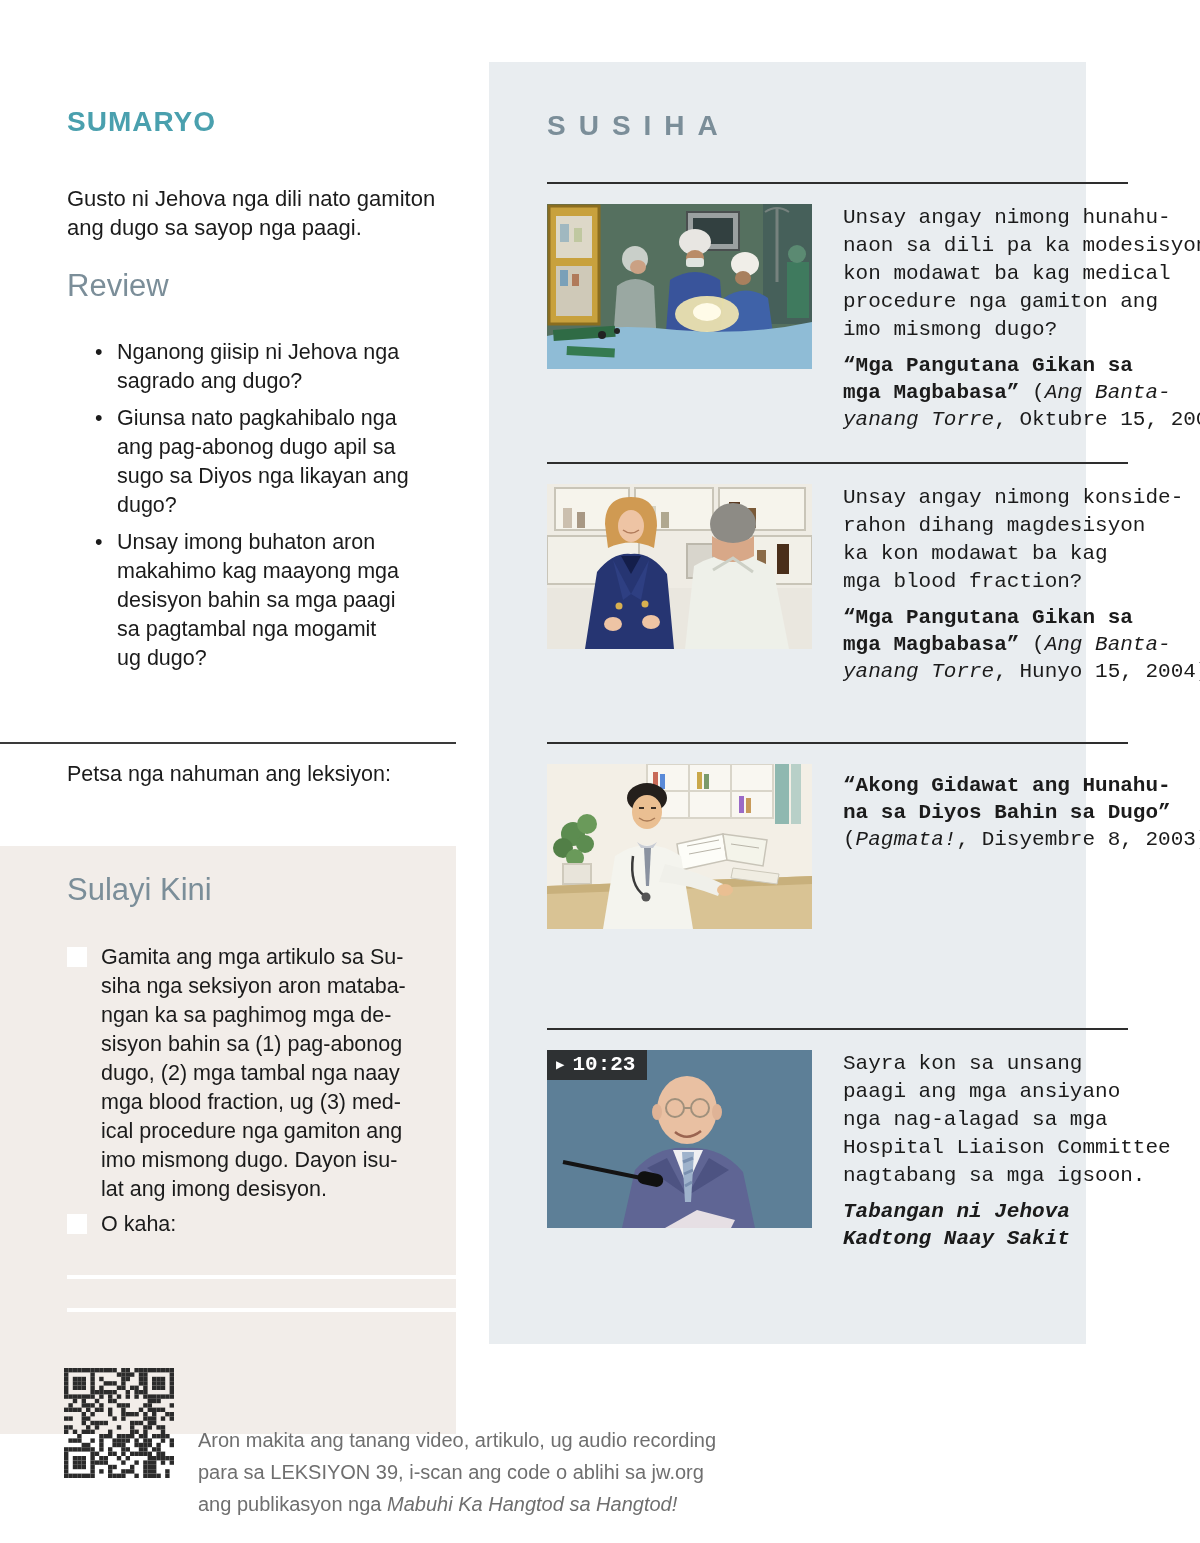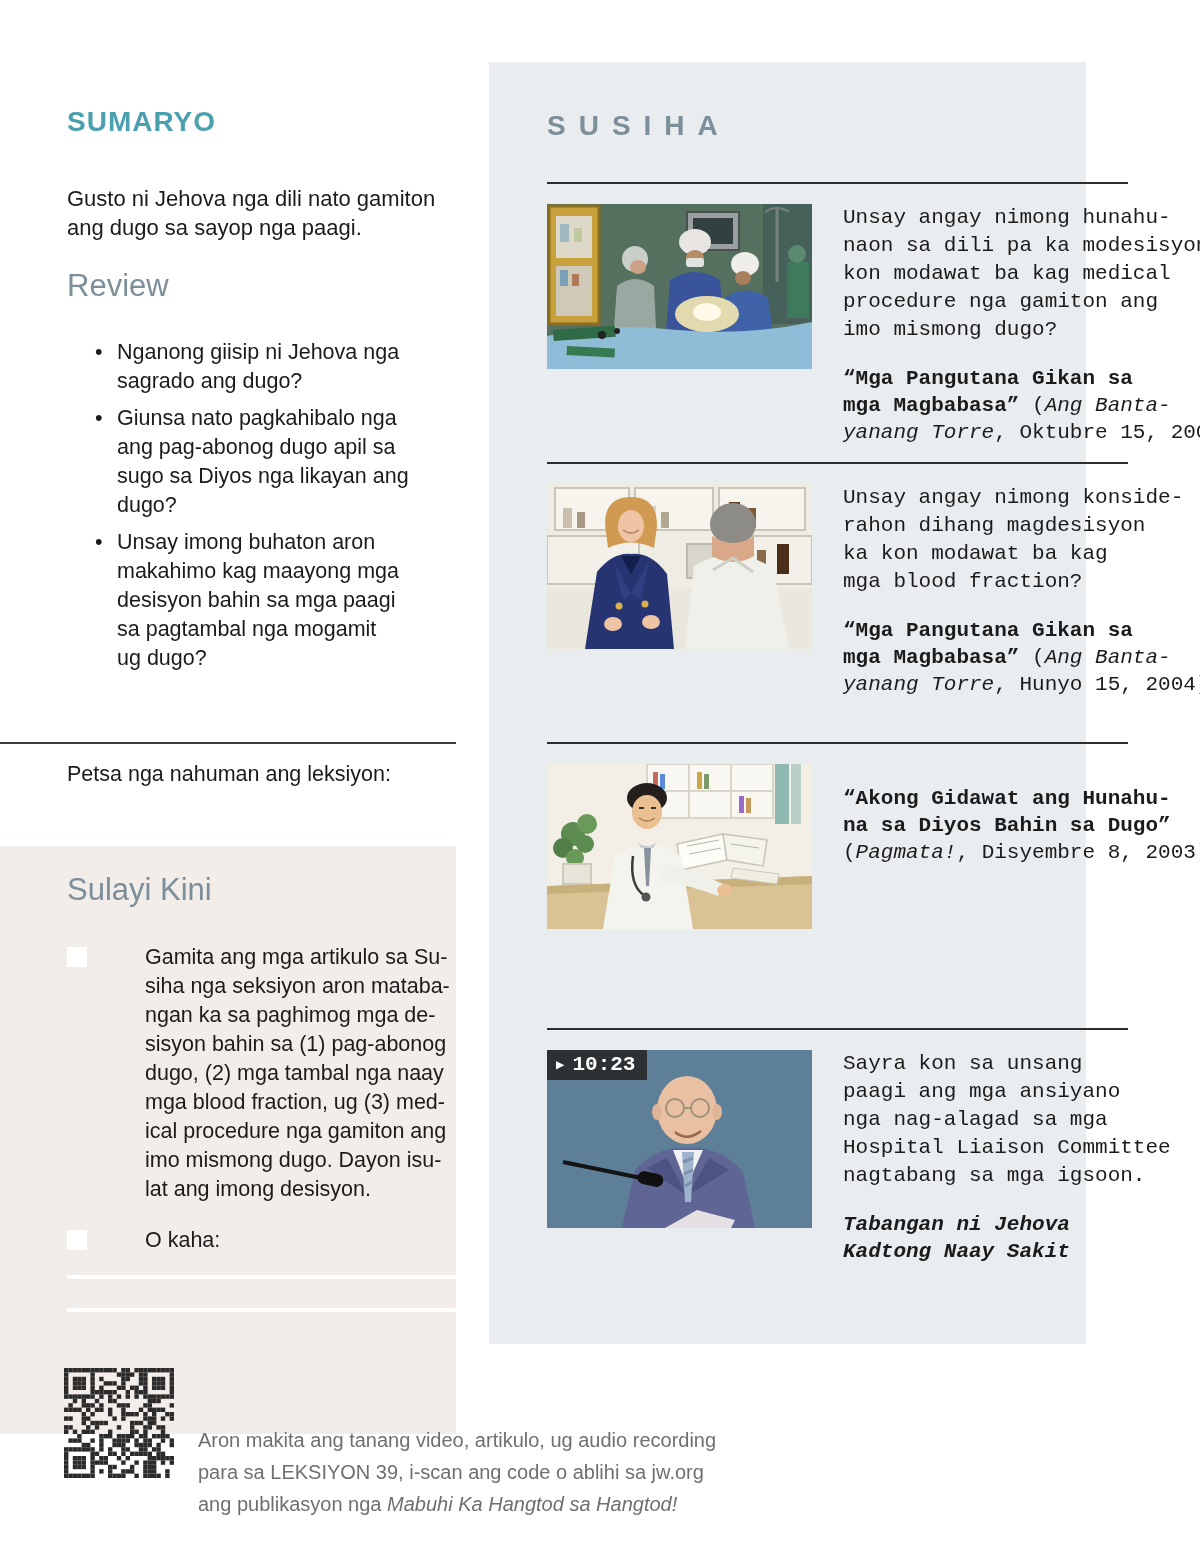--- a/index.html
+++ b/index.html
@@ -16,21 +16,21 @@
   .panel-heading{position:absolute;left:58px;top:48px;font-size:28px;font-weight:bold;
     color:var(--heading_gray_blue);letter-spacing:13px;}
   .section{position:absolute;left:58px;width:581px;font-family:Liberation Mono, monospace;}
   .section .rule{border-top:2px solid #2e2e2e;width:581px;}
   .sec-row{display:flex;margin-top:20px;}
   .sec-photo{width:265px;height:165px;flex:0 0 265px;overflow:hidden;position:relative;}
   .sec-photo.video{height:178px;flex-basis:265px;}
   .sec-photo svg{display:block;width:100%;height:100%;}
   .sec-text{margin-left:31px;width:300px;}
   .question{font-size:21px;line-height:28px;white-space:pre;}
-  .refline{font-size:21px;line-height:27px;white-space:pre;margin-top:21px;}
+  .refline{font-size:21px;line-height:27px;white-space:pre;margin-top:8px;}
   .seg-bold{font-weight:bold;}
   .seg-italic{font-style:italic;}
   .seg-bold-italic{font-weight:bold;font-style:italic;}
   #sec1{top:120px;} #sec2{top:400px;} #sec3{top:680px;} #sec4{top:966px;}
   .video-badge{position:absolute;left:0;top:0;background:rgba(42,42,42,.92);color:#fff;
     display:flex;align-items:center;gap:8px;padding:3px 12px 4px 9px;font-size:21px;font-weight:bold;}
   .video-badge .play{font-size:14px;line-height:1;}
 
   
   .summary-heading{position:absolute;left:67px;top:106px;font-size:28px;font-weight:bold;
@@ -39,22 +39,22 @@
   .review-heading{position:absolute;left:67px;top:268px;font-size:31px;color:var(--heading_gray_blue);}
   .review-list{position:absolute;left:95px;top:338px;list-style:none;}
   .review-list li{position:relative;padding-left:22px;font-size:21.5px;line-height:29px;
     white-space:pre;margin-bottom:8px;}
   .review-list li::before{content:"•";position:absolute;left:0;top:0;font-size:21.5px;}
   .left-rule{position:absolute;left:0;top:742px;width:456px;border-top:2px solid #3a3a3a;}
   .date-label{position:absolute;left:67px;top:762px;font-size:21.5px;}
 
   .try-box{position:absolute;left:0;top:846px;width:456px;height:588px;background:var(--try_box_bg);}
   .try-heading{position:absolute;left:67px;top:26px;font-size:31px;color:var(--heading_gray_blue);}
-  .check-item{position:absolute;left:67px;display:flex;gap:44px;}
-  #check1{top:97px;} #check2{top:380px;text-align:right;}
+  .check-item{position:absolute;left:67px;display:flex;}
+  #check1{top:97px;} #check2{top:364px;text-align:right;}
   .cb{width:20px;height:20px;background:#fff;flex:0 0 20px;margin-top:4px;}
   .check-text{margin-left:14px;font-size:21.5px;line-height:29px;white-space:pre;}
   .write-line{position:absolute;left:67px;width:389px;height:4px;background:#fff;}
   #line1{top:429px;} #line2{top:462px;}
 
   
   .qr{position:absolute;left:64px;top:1368px;width:110px;height:110px;}
   .qr svg{display:block;width:110px;height:110px;}
   .footer-text{position:absolute;left:198px;top:1424px;font-size:20px;line-height:32px;
     color:var(--footer_text);white-space:pre;}

